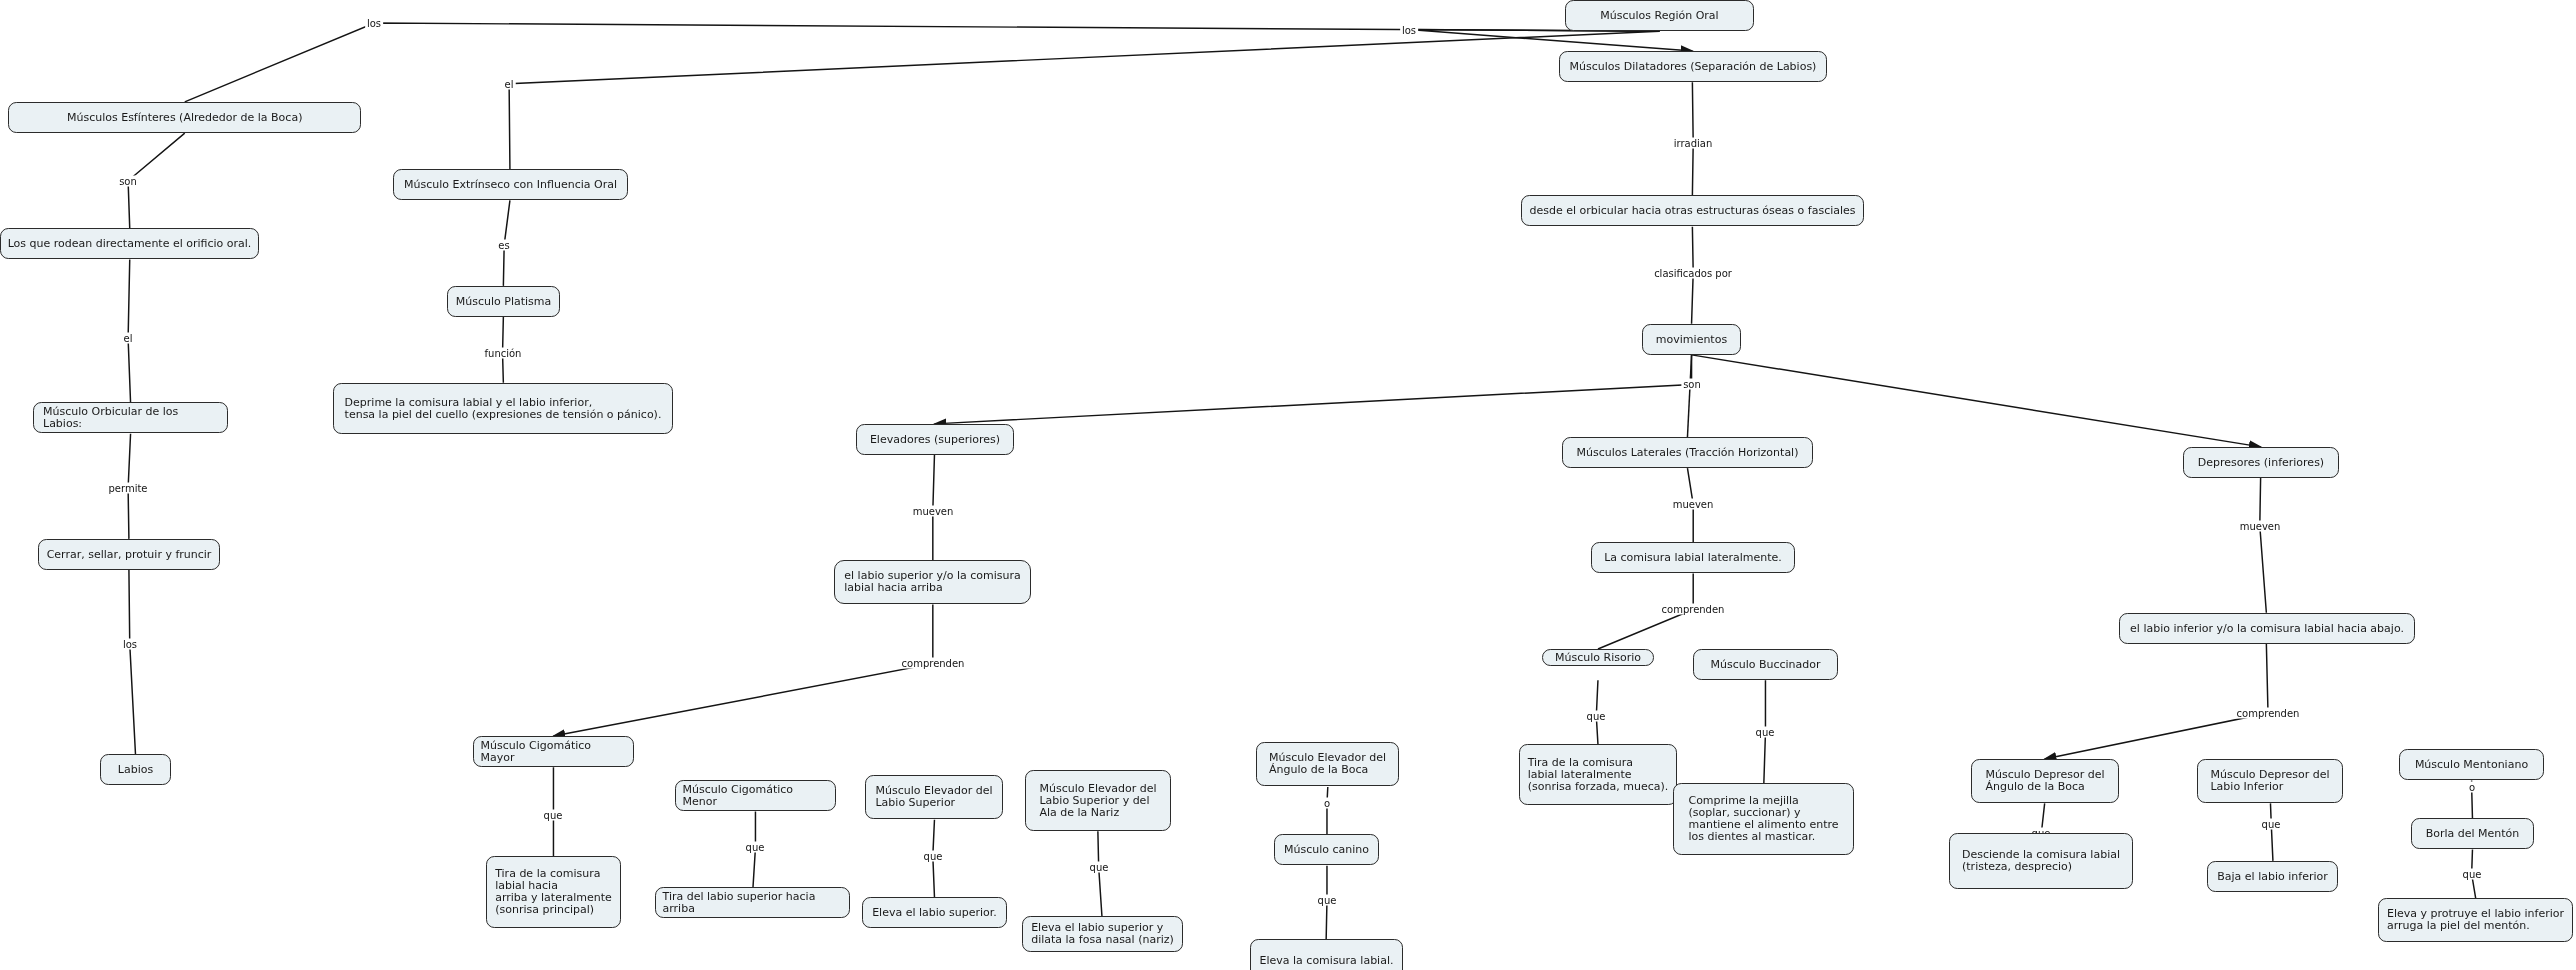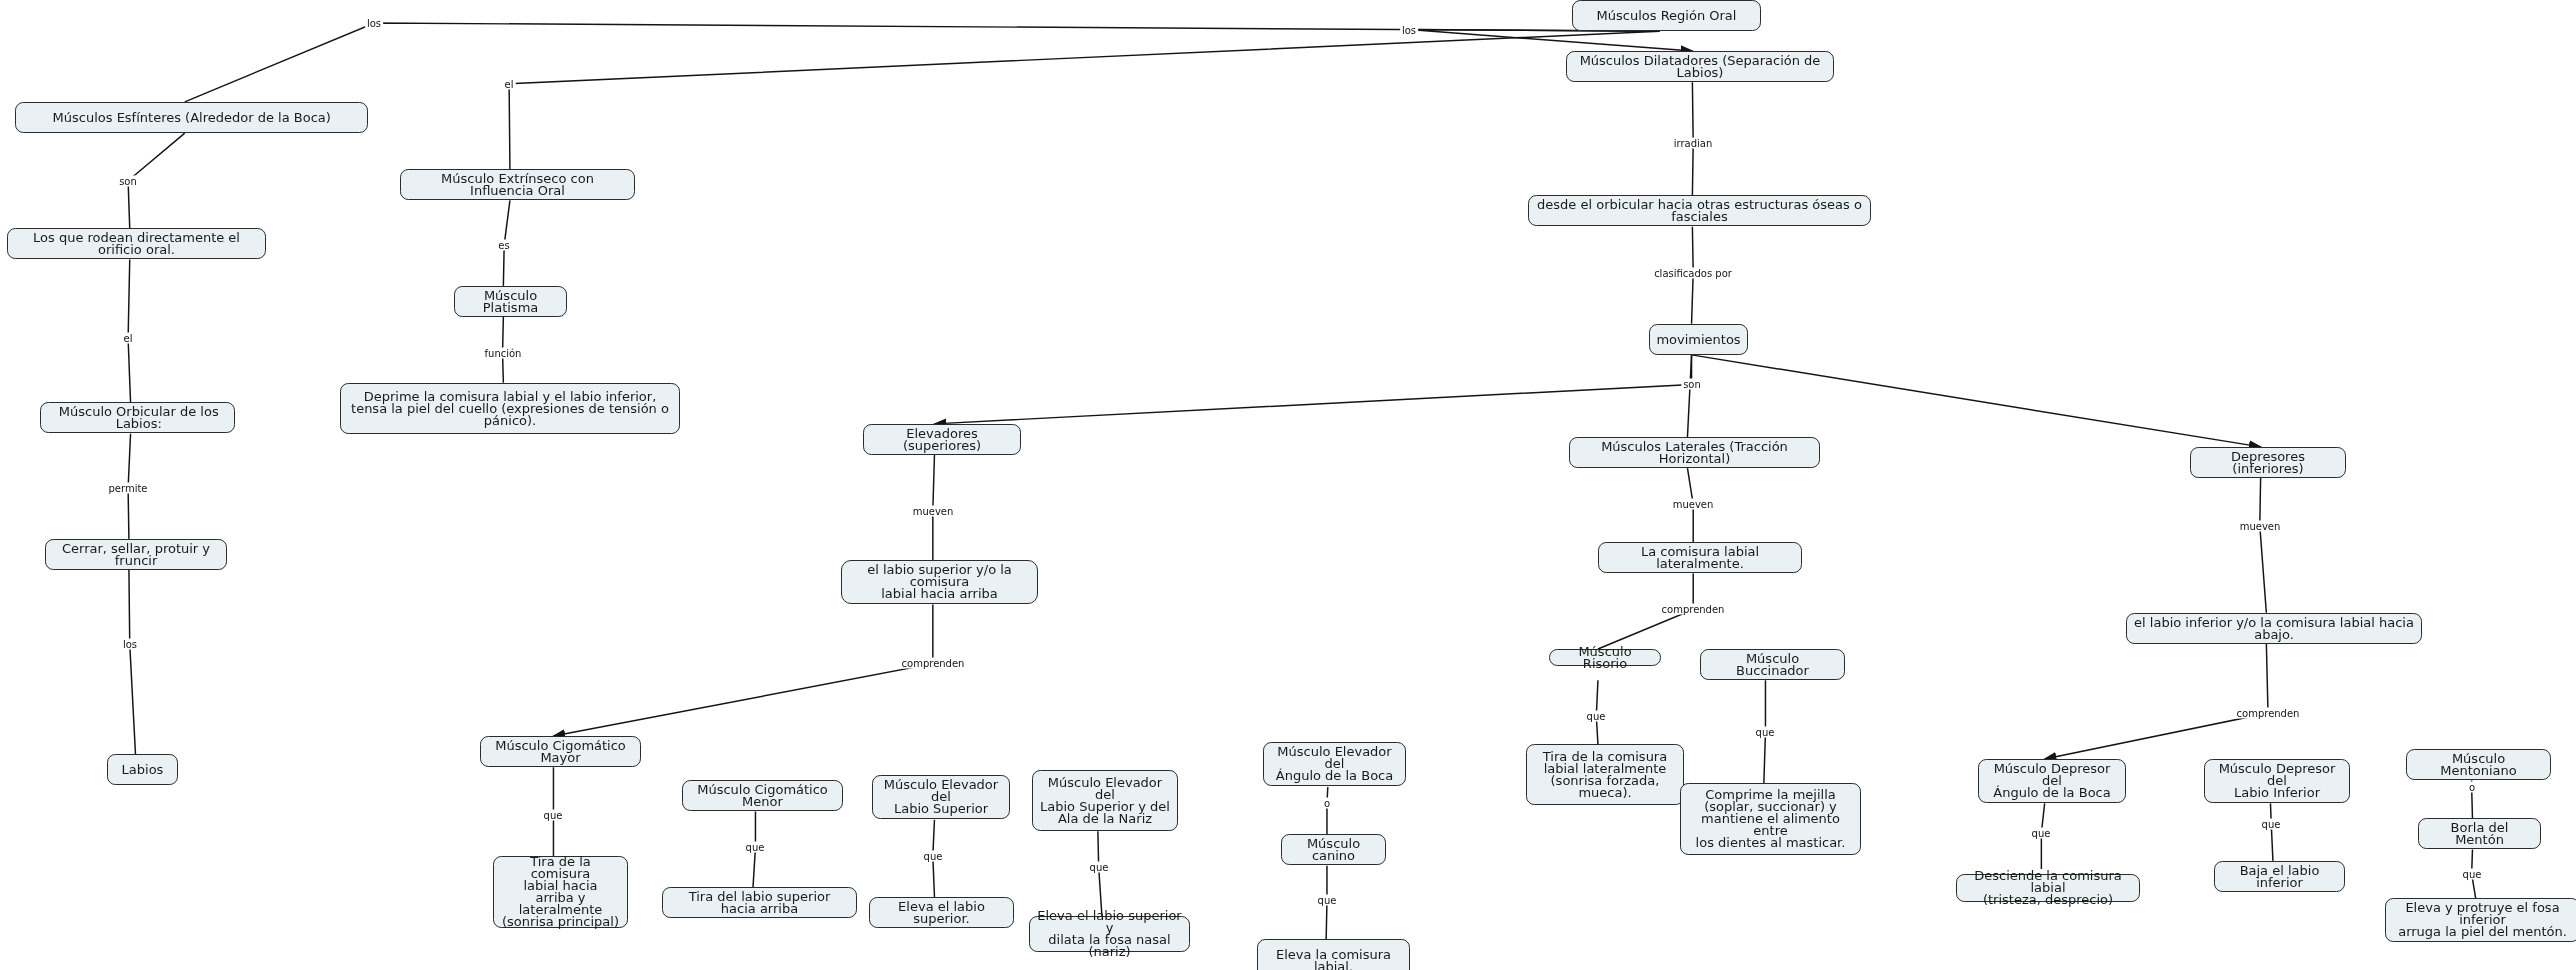--- a/index.html
+++ b/index.html
@@ -17,30 +17,29 @@
     width:2576px;height:971px;
     pointer-events:none;
   }
   .node{
     position:absolute;
     box-sizing:border-box;
     background:#eaf1f4;
     border:0.9px solid #2b2b2b;
     border-radius:8.3px;
     color:#1a1a1a;
-    font-size:13px;
+    font-size:11px;
     line-height:12px;
-    text-align:center;
+    text-align:left;
     display:flex;
     align-items:center;
     justify-content:center;
     padding:2.8px 6.5px;
     white-space:pre-line;
     box-shadow:0 0 0 0 rgba(0,0,0,0);
-    margin-left:7px;
   }
   .link-label{
     position:absolute;
     font-size:10px;
     line-height:11px;
     color:#141414;
     background:#ffffff;
     padding:0 1.8px;
     white-space:nowrap;
     transform:translate(-50%,-50%);
@@ -168,24 +167,24 @@
 (sonrisa forzada, mueca).</div>
       <div class="node" style="left: 1693px; top: 649px; width: 145px; height: 31px;">Músculo Buccinador</div>
       <div class="node" style="left: 1673px; top: 783px; width: 181px; height: 72px;">Comprime la mejilla
 (soplar, succionar) y
 mantiene el alimento entre
 los dientes al masticar.</div>
       <div class="node" style="left: 2183px; top: 447px; width: 156px; height: 31px;">Depresores (inferiores)</div>
       <div class="node" style="left: 2119px; top: 613px; width: 296px; height: 31px;">el labio inferior y/o la comisura labial hacia abajo.</div>
       <div class="node" style="left: 1971px; top: 759px; width: 148px; height: 44px;">Músculo Depresor del
 Ángulo de la Boca</div>
-      <div class="node" style="left: 1949px; top: 874px; width: 184px; height: 28px;">Desciende la comisura labial
+      <div class="node" style="left: 1949px; top: 833px; width: 184px; height: 56px;">Desciende la comisura labial
 (tristeza, desprecio)</div>
       <div class="node" style="left: 2197px; top: 759px; width: 146px; height: 44px;">Músculo Depresor del
 Labio Inferior</div>
       <div class="node" style="left: 2207px; top: 861px; width: 131px; height: 31px;">Baja el labio inferior</div>
       <div class="node" style="left: 2399px; top: 749px; width: 145px; height: 31px;">Músculo Mentoniano</div>
       <div class="node" style="left: 2411px; top: 818px; width: 123px; height: 31px;">Borla del Mentón</div>
-      <div class="node" style="left: 2378px; top: 898px; width: 195px; height: 44px;">Eleva y protruye el fosa inferior
+      <div class="node" style="left: 2378px; top: 898px; width: 195px; height: 44px;">Eleva y protruye el labio inferior
 arruga la piel del mentón.</div>
     </div>
 </div>
 
 
 </body></html>

